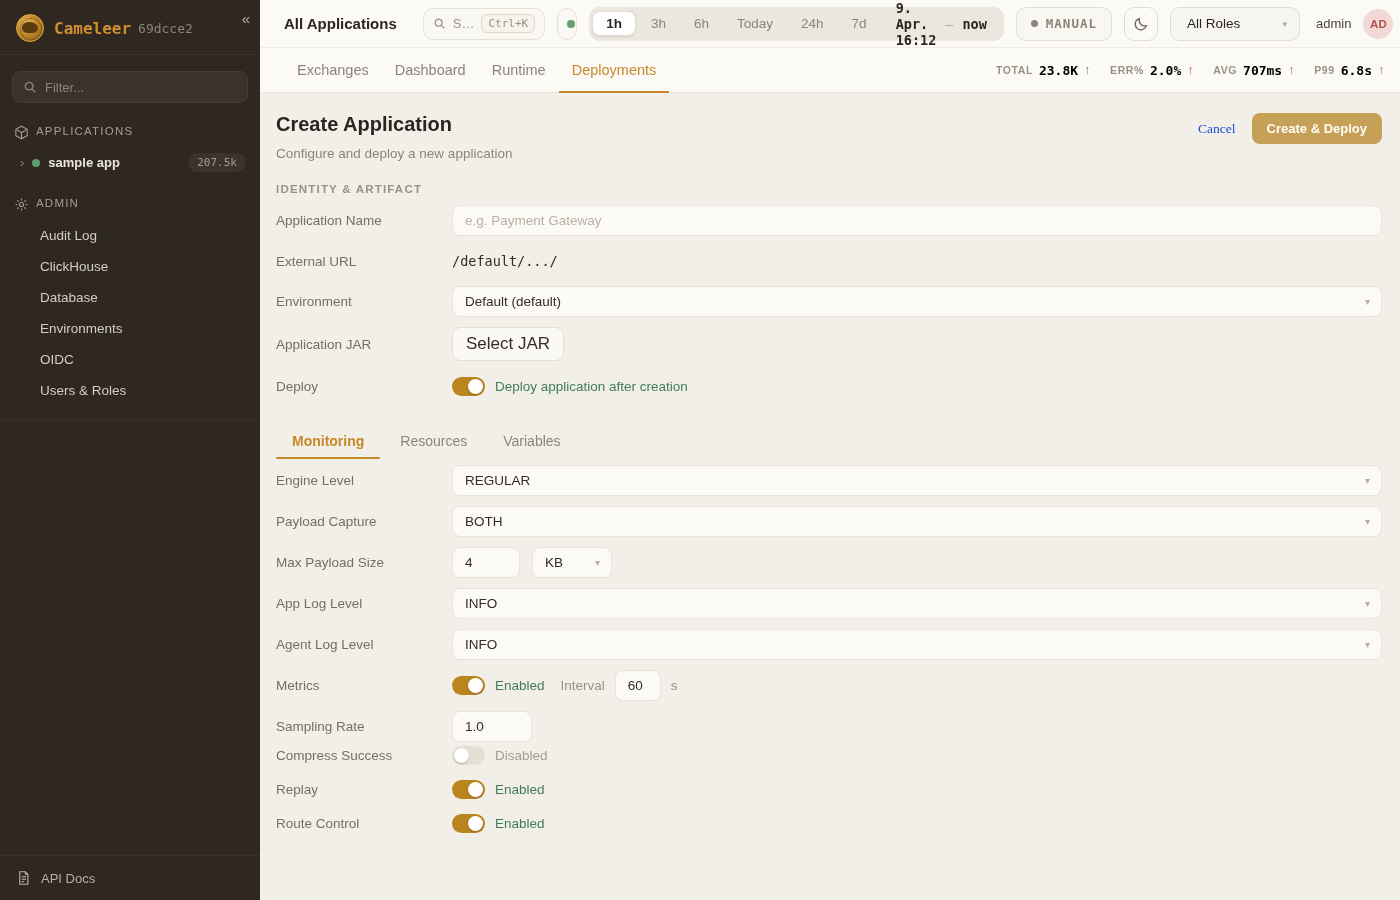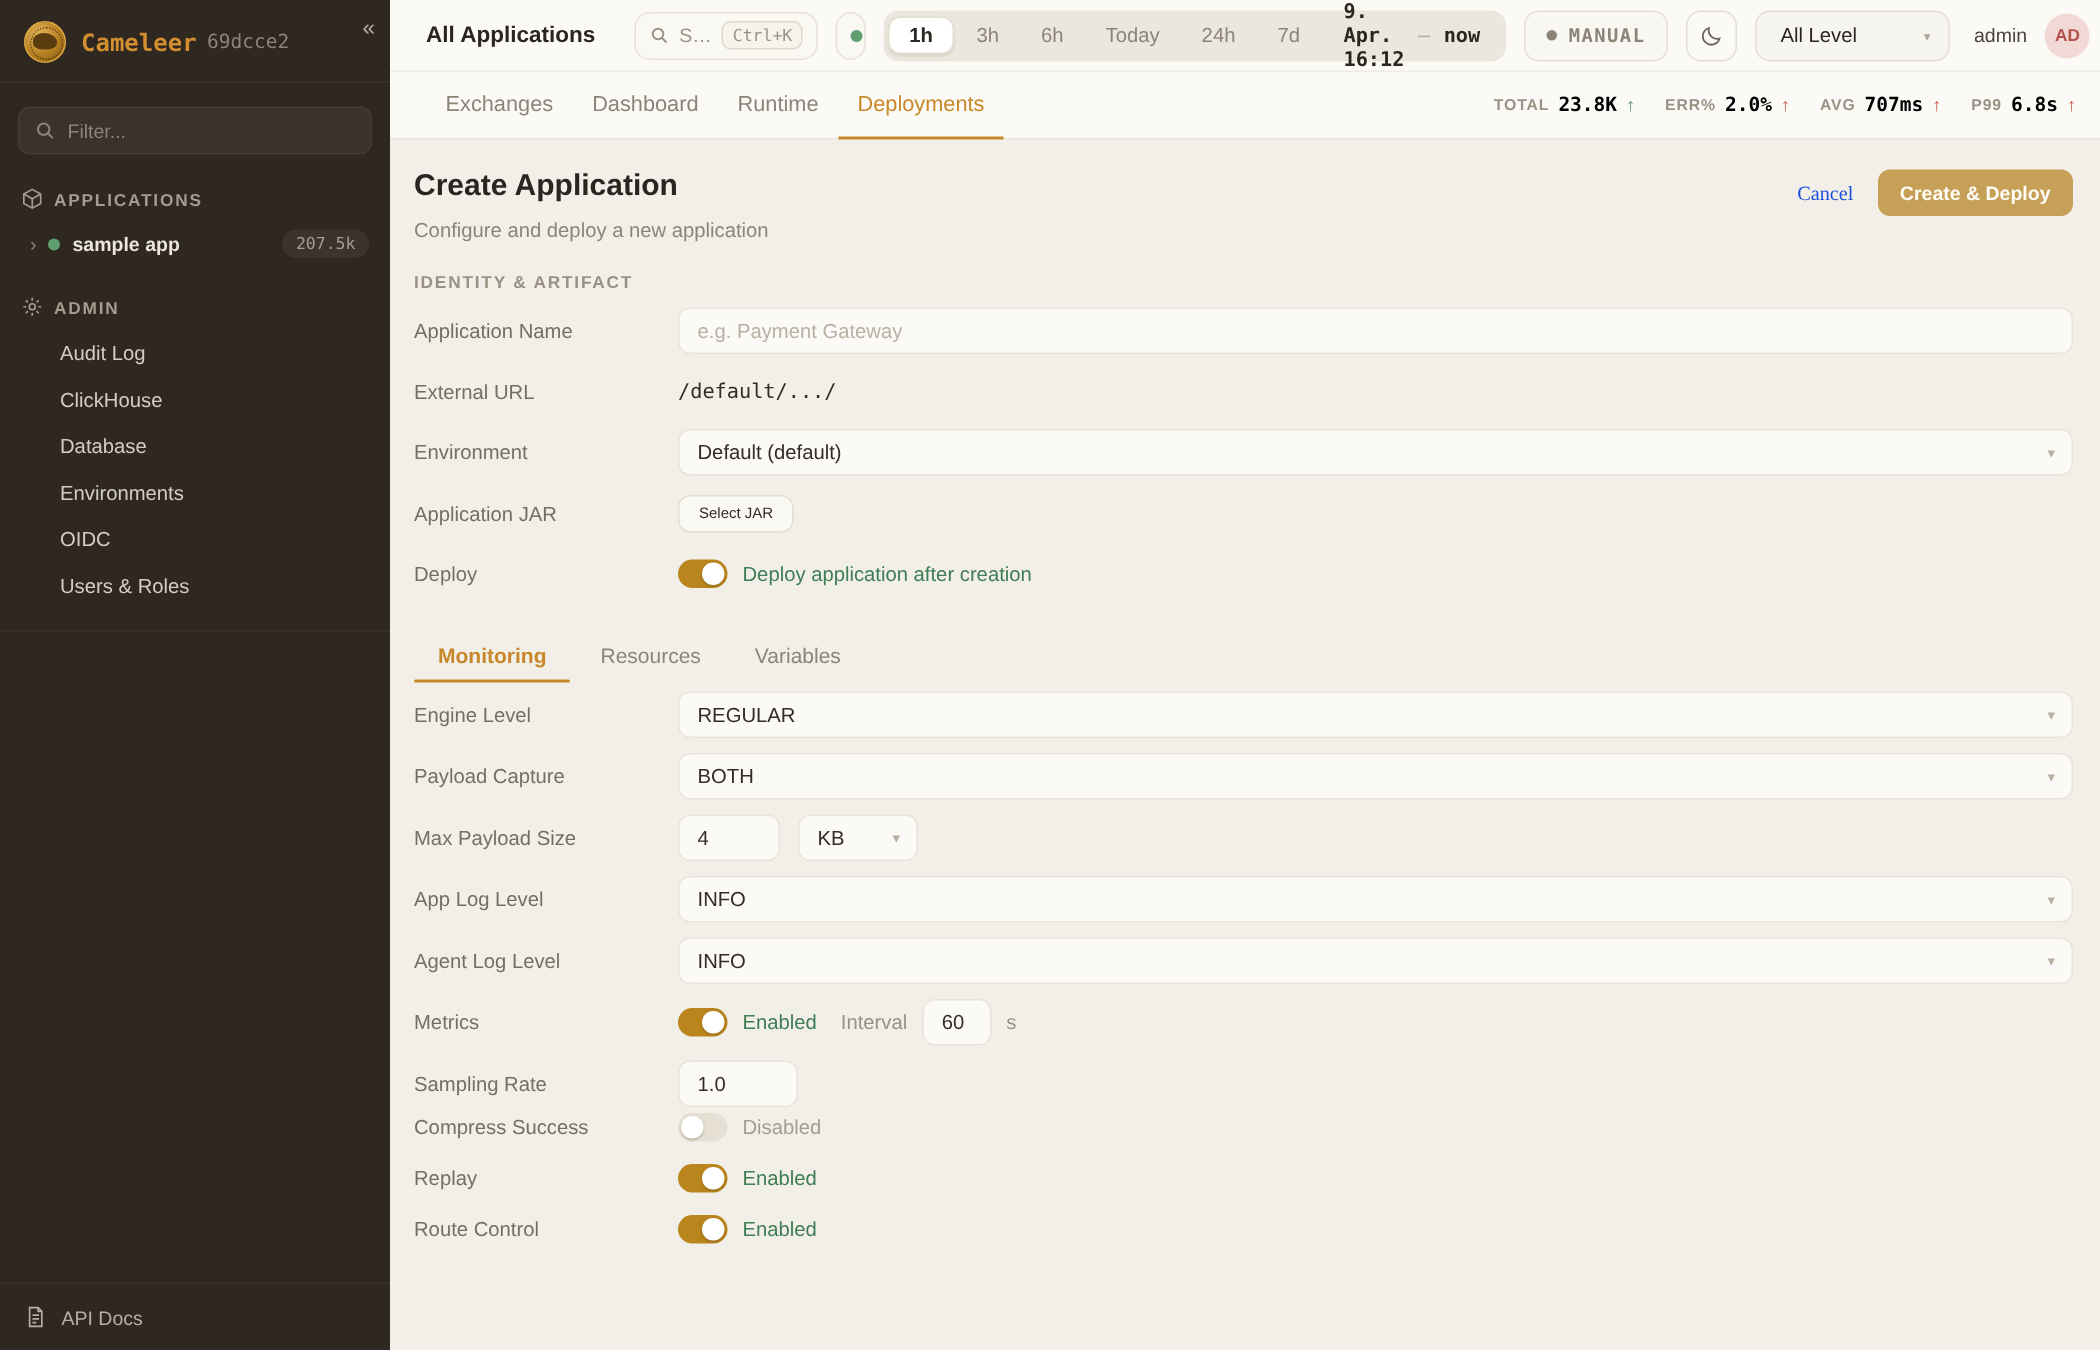--- a/index.html
+++ b/index.html
@@ -34,22 +34,22 @@
     display:flex; align-items:center; gap:8px; background:#3a332b;
     border:1px solid #453d33; border-radius:8px; height:32px; padding:0 10px;
   }
   .filter-box input {
     background:transparent; border:none; outline:none; color:#d8d1c7;
     font-family:"Liberation Sans", sans-serif; font-size:13px; width:100%;
   }
   .filter-box input::placeholder { color:#8d8478; }
 
   .side-section-header {
-    display:flex; align-items:flex-end; gap:7px; padding:18px 14px 6px;
-    color:#a59c90; font-size:11.5px; font-weight:bold; letter-spacing:1.2px;
+    display:flex; align-items:flex-start; gap:7px; padding:18px 14px 6px;
+    color:#a59c90; font-size:11.5px; font-weight:normal; letter-spacing:1.2px;
   }
   .app-item { display:flex; align-items:center; padding:7px 14px 7px 20px; cursor:pointer; }
   .app-item .chev { color:#8d8478; font-size:13px; margin-right:8px; }
   .dot-green { width:8px; height:8px; border-radius:50%; background:#5f9e6e; flex:none; }
   .app-item .app-label { margin-left:8px; color:#ece6dc; font-weight:bold; font-size:13px; }
   .app-badge {
     margin-left:auto; background:#3b342b; color:#a59c90; border-radius:10px;
     padding:3px 9px; font-size:11px; font-family:"DejaVu Sans Mono", monospace;
   }
   .admin-nav { display:flex; flex-direction:column; padding:2px 0 14px; border-bottom:1px solid #3a332b; }
@@ -156,21 +156,21 @@
   .select-box::after { content:"▾"; position:absolute; right:11px; color:#b9b0a3; font-size:10px; }
   .select-box .sel-value { padding-right:20px; }
   .inline-gap { gap:12px; }
   .w68 { width:68px; flex:none; }
   .w80 { width:80px; flex:none; }
   .w44 { width:46px; flex:none; }
 
   .mono-value { font-family:"DejaVu Sans Mono", monospace; font-size:13.5px; color:#332c24; }
   .secondary-btn {
     background:#fbf9f4; border:1px solid #e3ded2; border-radius:8px; padding:6px 13px;
-    font-size:10px; color:#332c24; cursor:pointer; font-family:inherit;
+    font-size:17px; color:#332c24; cursor:pointer; font-family:inherit;
   }
 
   .toggle { position:relative; width:33px; height:19px; border-radius:10px; background:#e6e0d4; flex:none; cursor:pointer; }
   .toggle::after { content:""; position:absolute; top:2px; left:2px; width:15px; height:15px; border-radius:50%;
     background:#fff; box-shadow:0 1px 2px rgba(70,55,30,.3); }
   .toggle.on { background:#b9851c; }
   .toggle.on::after { left:auto; right:2px; }
   .state-on { color:#3f7d53; font-size:13.5px; margin-left:10px; }
   .state-off { color:#a59c90; font-size:13.5px; margin-left:10px; }
   .muted-lbl { color:#9a9184; font-size:13.5px; }
@@ -289,21 +289,21 @@
       <span>MANUAL</span>
     </button>
 
     <div class="icon-btn">
       <svg class="icon-svg" width="16" height="16" viewBox="0 0 24 24" fill="none" stroke="#6b635a" stroke-width="1.8">
           <path d="M20 14.5A8.5 8.5 0 0 1 9.5 4 8.5 8.5 0 1 0 20 14.5z"></path>
         </svg>
     </div>
 
     <div class="env-select">
-      <span class="env-label">All Level</span>
+      <span class="env-label">All Roles</span>
       <span class="chevron-down">▾</span>
     </div>
 
     <span class="user-name">admin</span>
     <div class="avatar">AD</div>
   </header>
 
   <div class="tabs-row">
     <span class="nav-tab">Exchanges</span>
     <span class="nav-tab">Dashboard</span>

